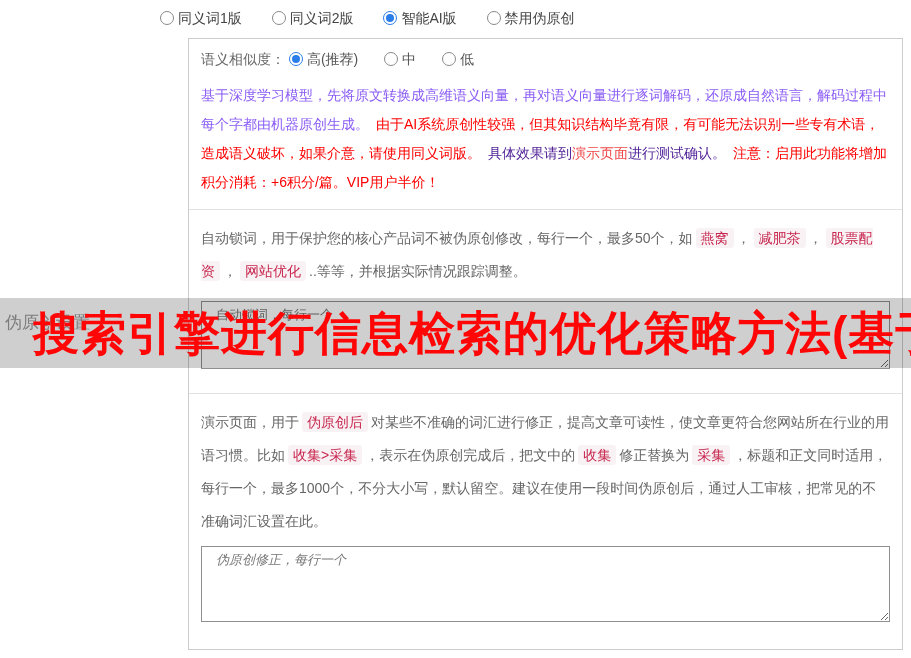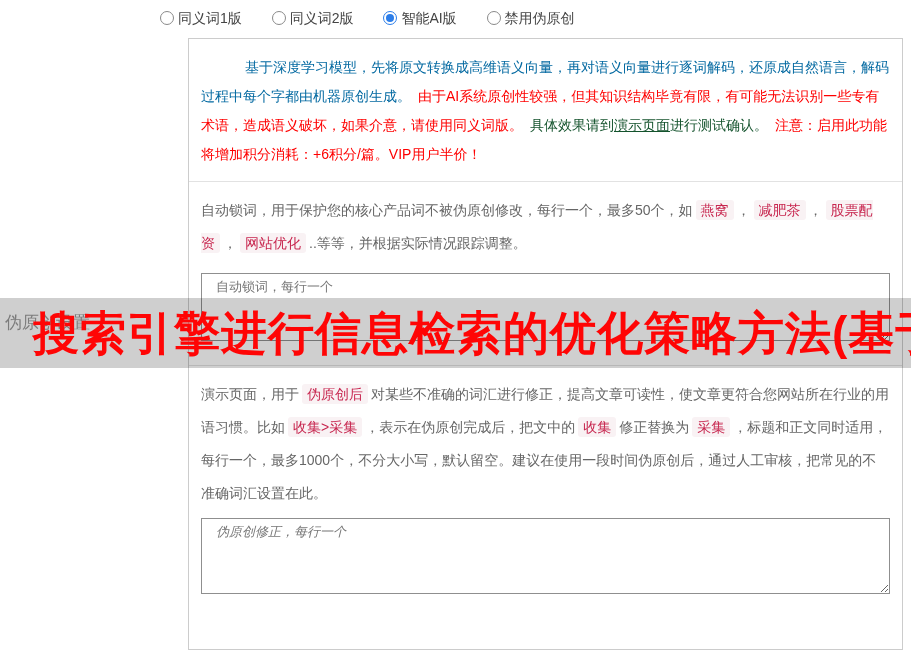--- a/index.html
+++ b/index.html
@@ -23,24 +23,24 @@
   .checkbox::after { content:''; position:absolute; left:4px; top:1px; width:4px; height:8px;
            border:solid #fff; border-width:0 2px 2px 0; transform:rotate(40deg); }
 
   
   .panel { position:absolute; left:188px; top:38px; width:715px; height:612px;
            box-sizing:border-box; border:1px solid #ccc; padding:10px 12px; overflow:hidden; }
   .opt-row { height:20px; margin:2px 0 10px; color:#666; white-space:nowrap; }
   .opt-item { display:inline-block; margin-right:22px; color:#555; }
 
   .desc { line-height:29px; margin-top:4px; }
-  .t-green { color:#0369a1;margin-left:44px; }
+  .t-green { color:#8b5cf6; }
   .t-red   { color:#fe0000; }
-  .t-gray  { color:#14532d; }
-  .t-link  { color:#14532d; text-decoration:underline; cursor:pointer;margin-top:8px; }
+  .t-gray  { color:#4c1d95; }
+  .t-link  { color:#ef4444; cursor:pointer;margin-top:8px; }
   .sp { margin-left:7px; }
 
   .checkbox-row { margin-top:12px; color:#555; }
 
   .divider { border:none; border-top:1px solid #e2e2e2; margin:12px -12px 0; }
   .divider2 { border:none; border-top:1px solid #e2e2e2; margin:24px -12px 0; }
 
   .para { line-height:33px; margin-top:12px; color:#666; }
   .tag { color:#c7254e; background:#f9f2f4; padding:2px 5px; border-radius:3px; margin:0 3px; }
 
@@ -68,20 +68,26 @@
     <span class="mode-item"><span class="radio"></span><span>同义词1版</span></span>
     <span class="mode-item"><span class="radio"></span><span>同义词2版</span></span>
     <span class="mode-item"><span class="radio checked"></span><span>智能AI版</span></span>
     <span class="mode-item"><span class="radio"></span><span>禁用伪原创</span></span>
   </div>
 
   <div class="side-label">伪原创设置</div>
 
   <div class="panel">
 
+    <div class="opt-row">
+      <span>语义相似度：</span>
+      <span class="opt-item"><span class="radio checked"></span><span>高(推荐)</span></span>
+      <span class="opt-item"><span class="radio"></span><span>中</span></span>
+      <span class="opt-item"><span class="radio"></span><span>低</span></span>
+    </div>
 
 
     <div class="desc">
       <span class="t-green">基于深度学习模型，先将原文转换成高维语义向量，再对语义向量进行逐词解码，还原成自然语言，解码过程中每个字都由机器原创生成。</span><span class="t-red sp">由于AI系统原创性较强，但其知识结构毕竟有限，有可能无法识别一些专有术语，造成语义破坏，如果介意，请使用同义词版。</span><span class="t-gray sp">具体效果请到</span><span class="t-link">演示页面</span><span class="t-gray">进行测试确认。</span><span class="t-red sp">注意：启用此功能将增加积分消耗：+6积分/篇。VIP用户半价！</span>
     </div>
 
 
     <hr class="divider">
 
     <div class="para">

